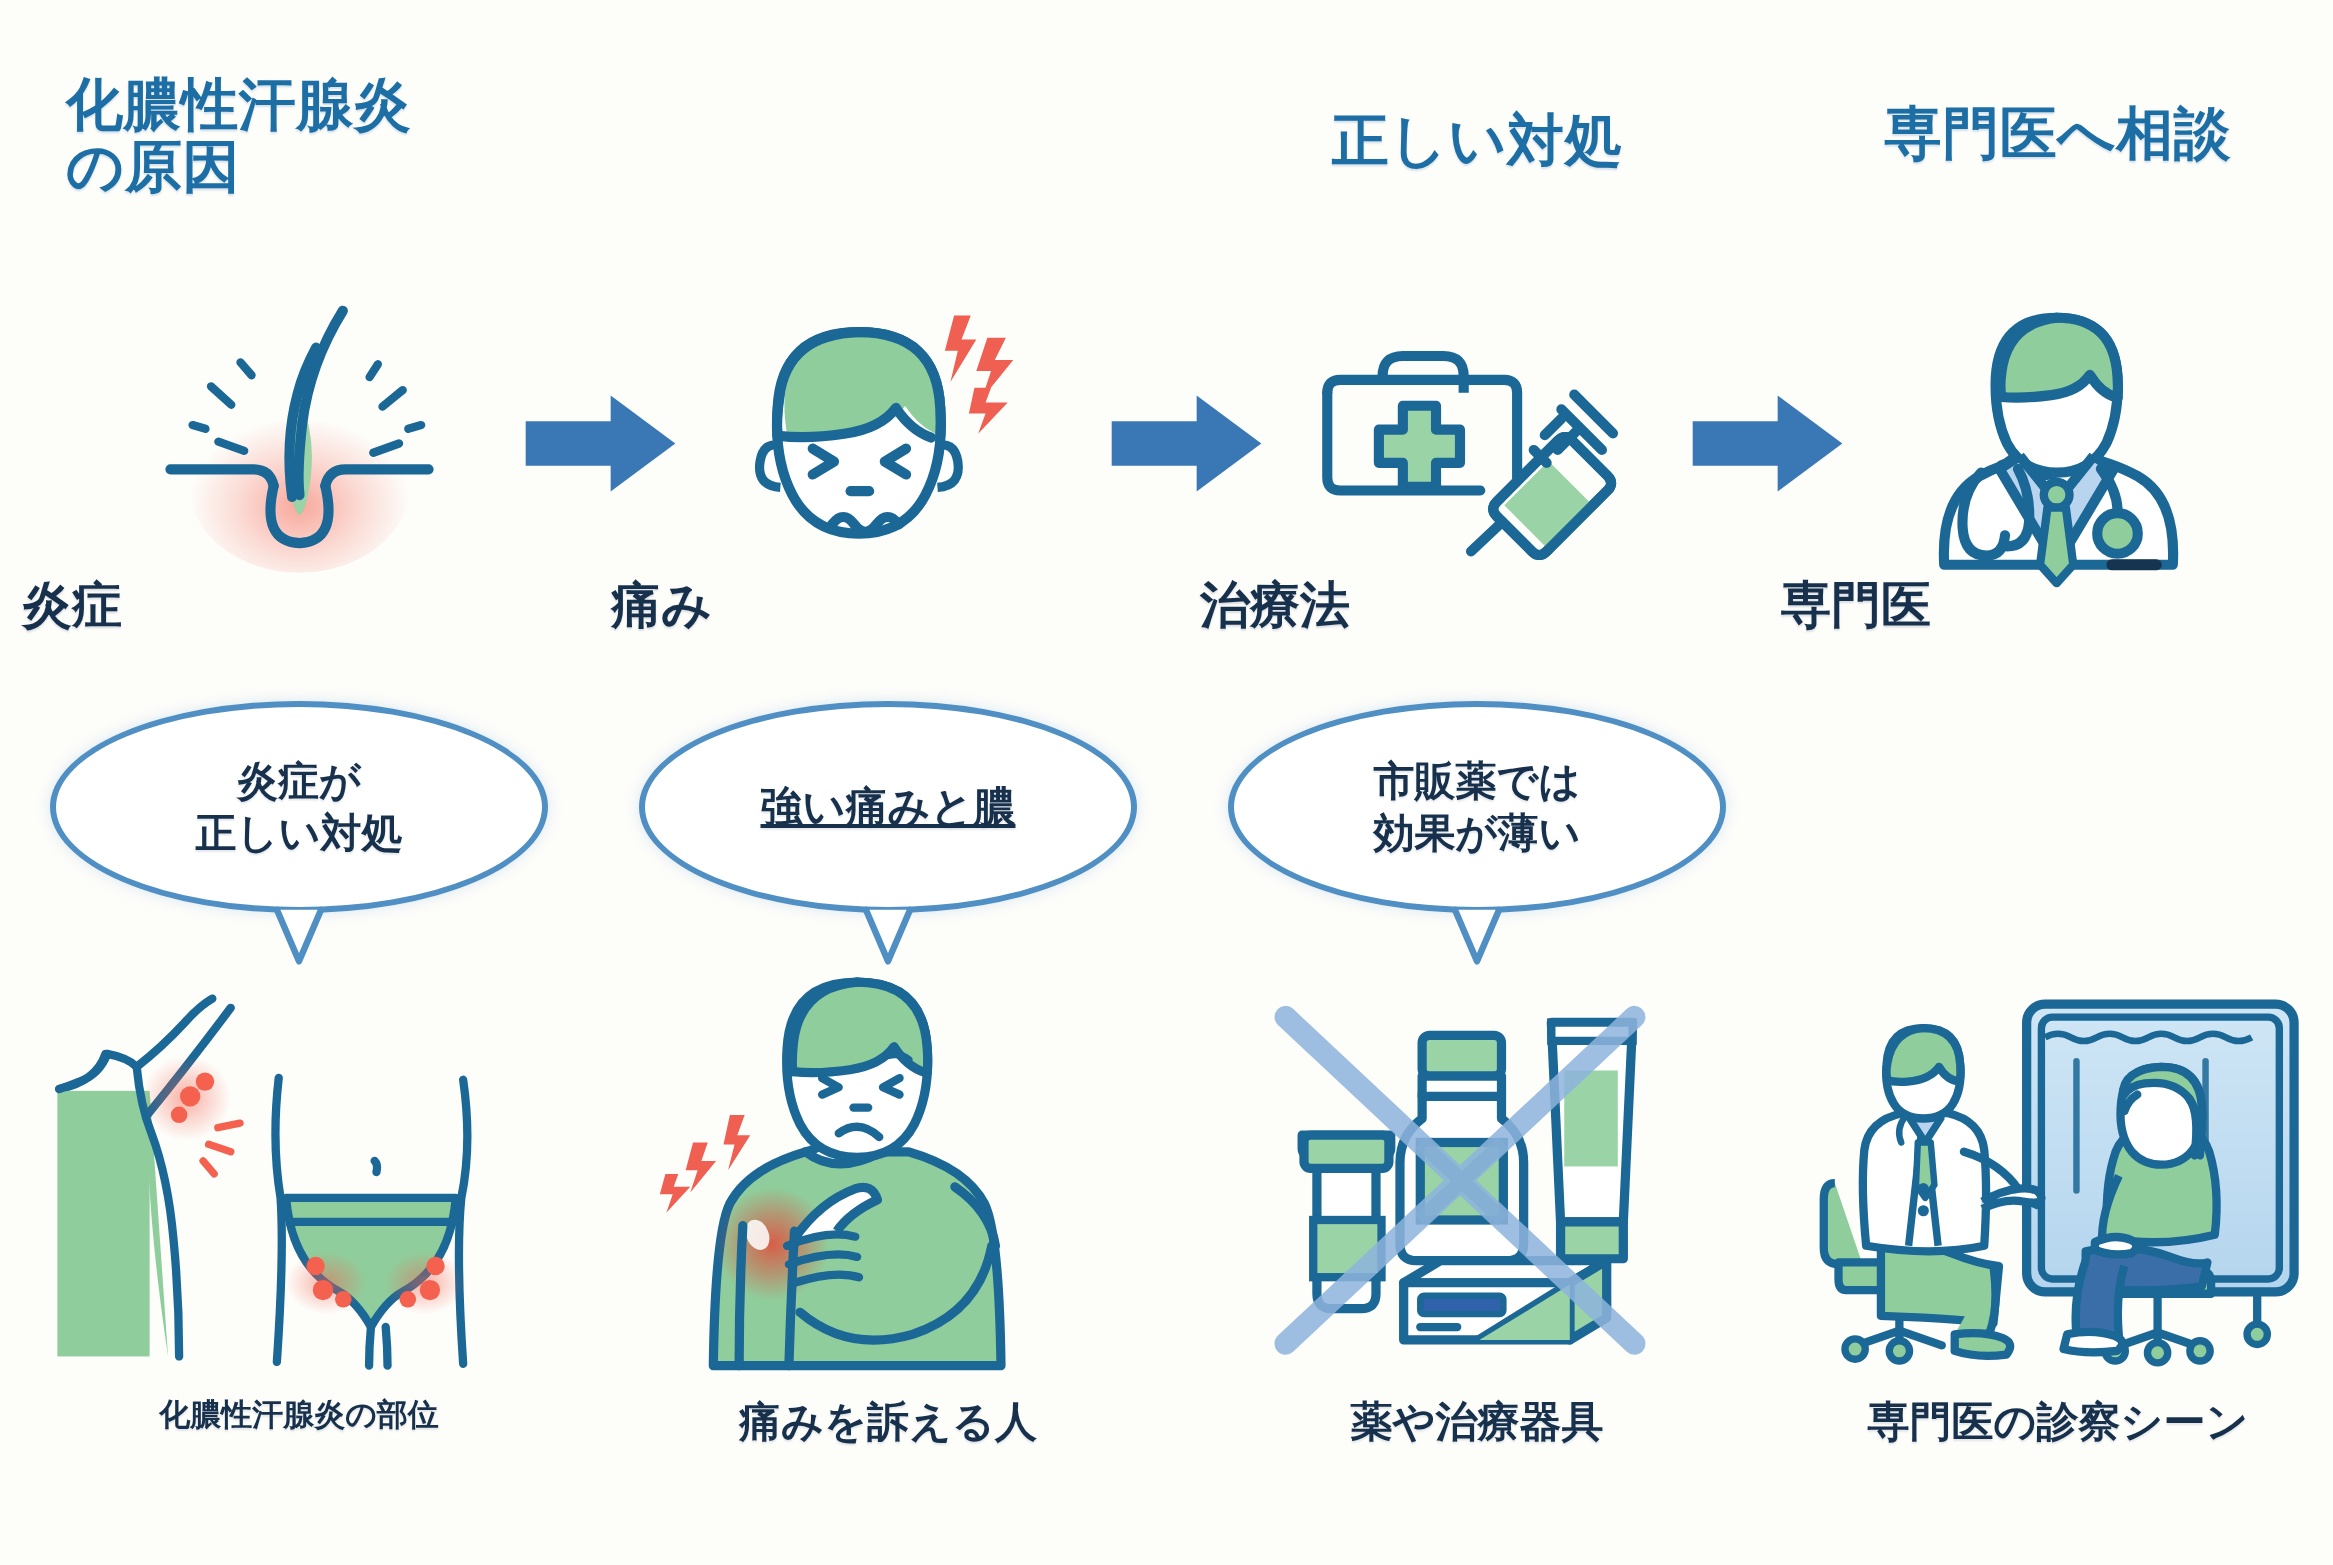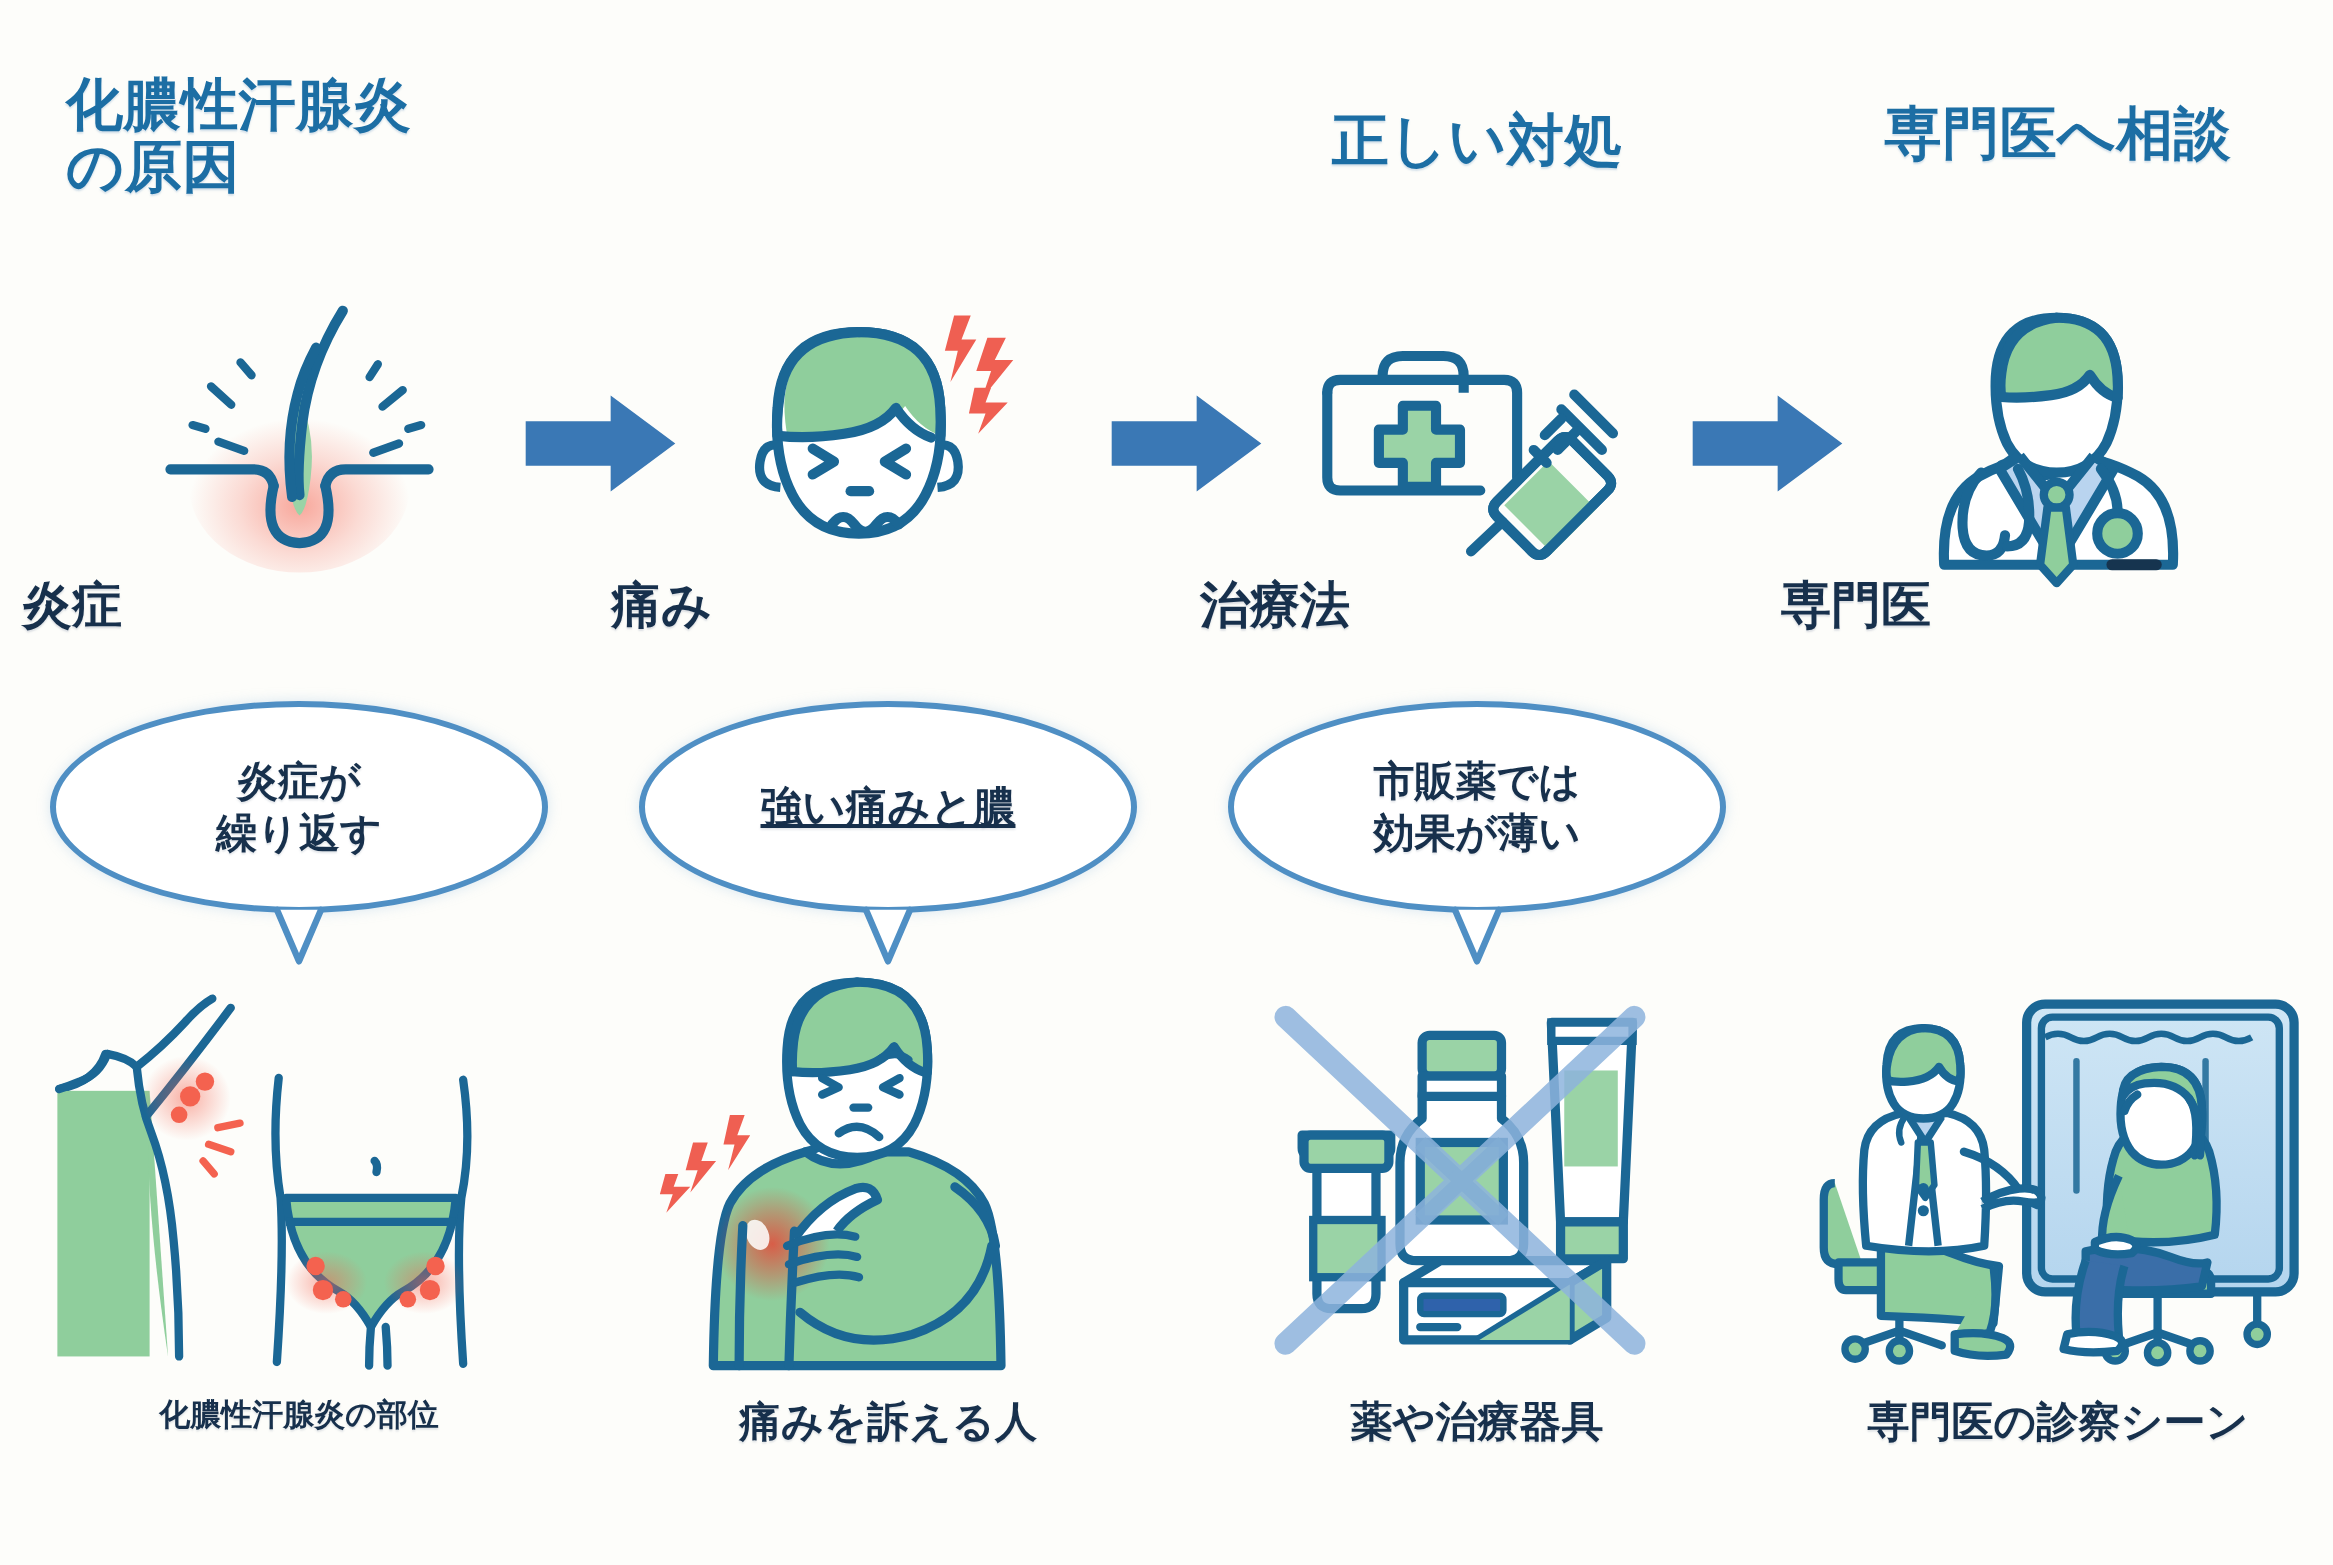--- a/index.html
+++ b/index.html
@@ -131,21 +131,21 @@
           <line x1="268" y1="150" x2="240" y2="160"></line>
         </g>
       </svg>
     </div>
 
     <div class="icon-caption">炎症</div>
 
     <div class="bubble b1">
       <div class="oval"></div>
       <div class="btext">炎症が
-繰り返す</div>
+正しい対処</div>
       <svg class="tail" viewBox="0 0 56 62">
         <path d="M4 2 L28 58 L52 2" fill="#ffffff" stroke="#4f8fc4" stroke-width="7" stroke-linejoin="round" stroke-linecap="round"></path>
       </svg>
     </div>
 
     <div class="scene">
       <svg width="498" height="388" viewBox="0 0 540 420">
         <defs>
           <radialGradient id="spot1" cx="50%" cy="50%" r="50%">
             <stop offset="0%" stop-color="#f4624f" stop-opacity=".5"></stop>

